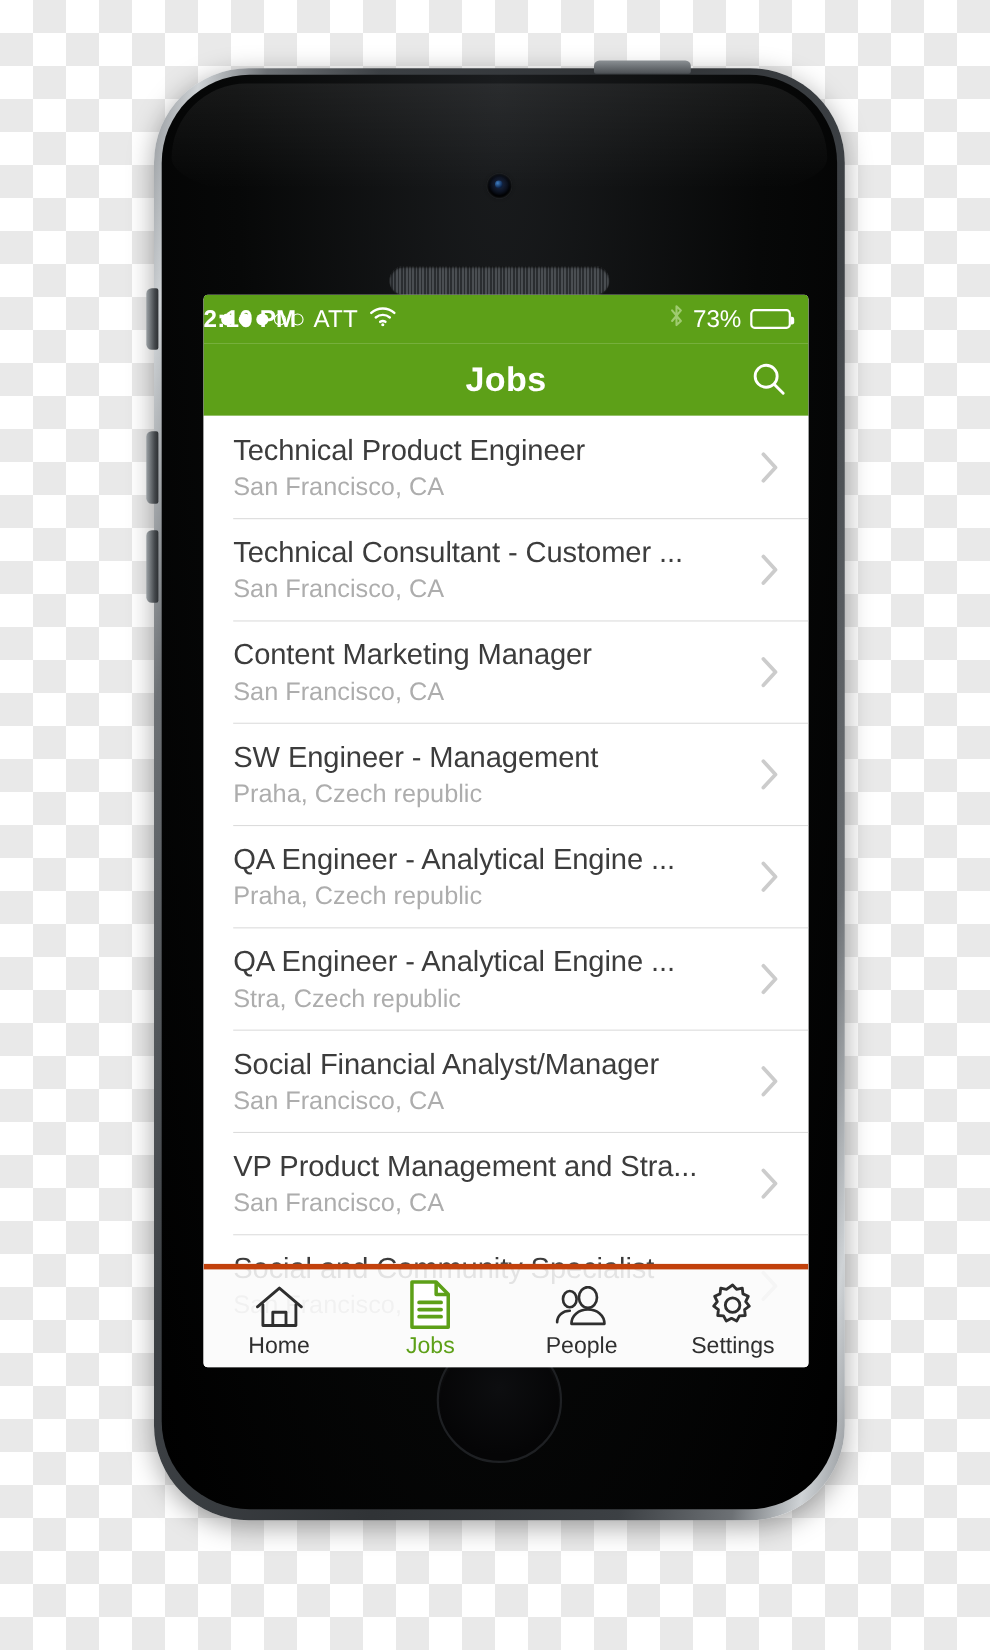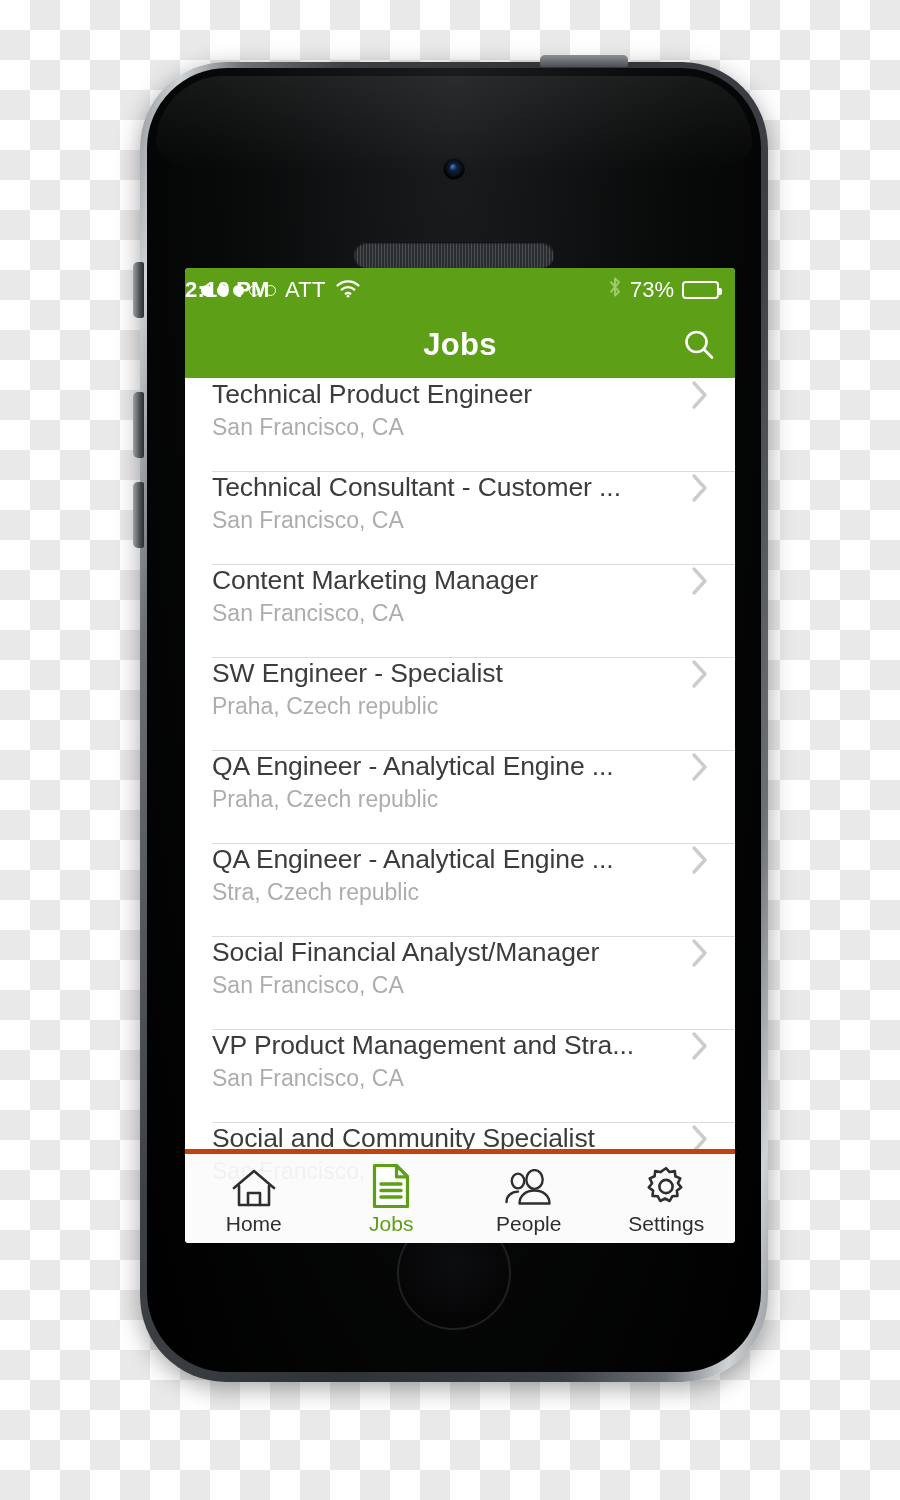--- a/index.html
+++ b/index.html
@@ -215,20 +215,21 @@
   
   .list {
     flex: 1;
     background: #fff;
     overflow: hidden;
     position: relative;
   }
   .row {
     height: 93px;
     display: flex;
+    align-items: center;
     padding-left: 27px;
     padding-right: 18px;
     position: relative;
   }
   .row + .row::before {
     content: "";
     position: absolute;
     left: 27px; right: 0; top: 0;
     height: 1px;
     background: #dcdcdc;
@@ -373,21 +374,21 @@
               <div class="row-sub">San Francisco, CA</div>
             </div>
             <span class="chevron">
               <svg width="22" height="34" viewBox="0 0 22 34" fill="none" stroke="#cccccc" stroke-width="3.4" stroke-linecap="round" stroke-linejoin="round">
                 <path d="M5 5l11 12L5 29"></path>
               </svg>
             </span>
           </div>
           <div class="row">
             <div class="row-text">
-              <div class="row-title">SW Engineer - Specialist</div>
+              <div class="row-title">SW Engineer - Management</div>
               <div class="row-sub">Praha, Czech republic</div>
             </div>
             <span class="chevron">
               <svg width="22" height="34" viewBox="0 0 22 34" fill="none" stroke="#cccccc" stroke-width="3.4" stroke-linecap="round" stroke-linejoin="round">
                 <path d="M5 5l11 12L5 29"></path>
               </svg>
             </span>
           </div>
           <div class="row">
             <div class="row-text">

